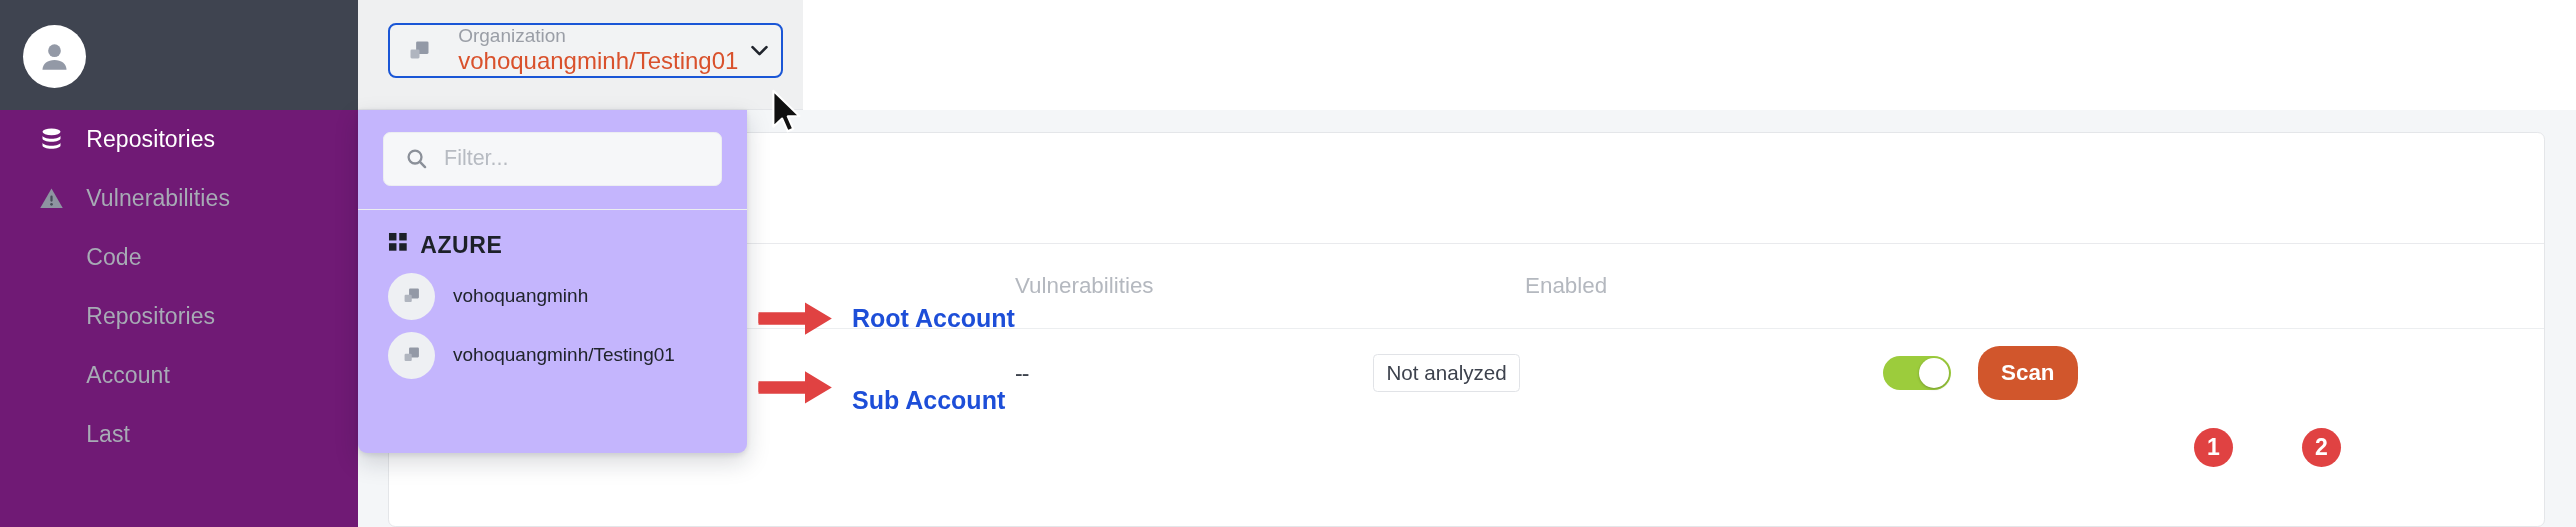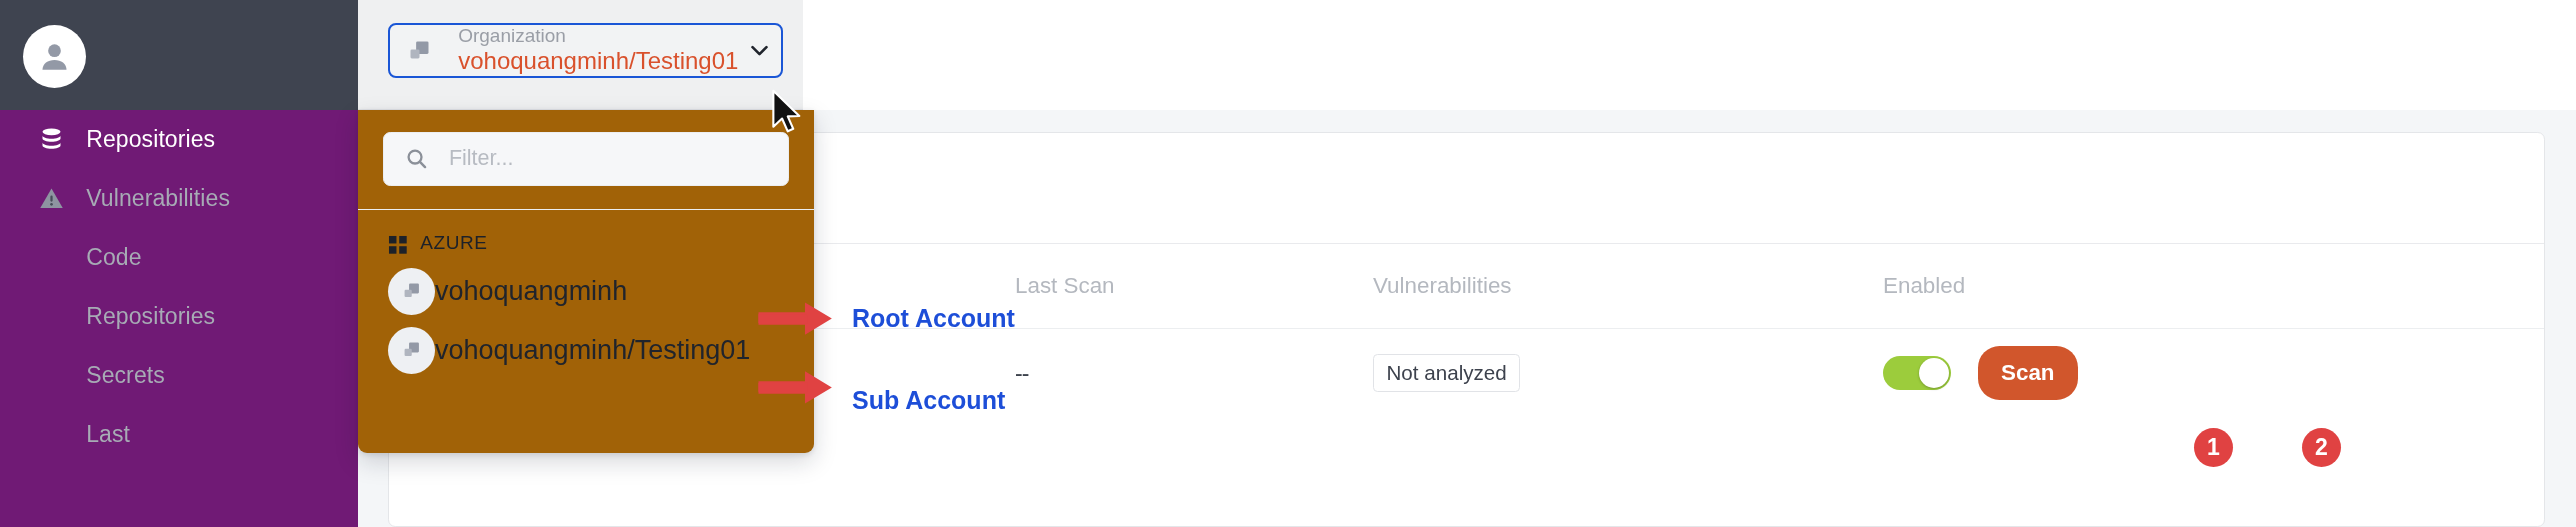--- a/index.html
+++ b/index.html
@@ -88,22 +88,22 @@
   }
   .org-value {
     font-size: 24px; color: #d9512c; line-height: 27px;
     white-space: nowrap; overflow: hidden;
   }
   .org-caret { width: 48px; display: flex; align-items: center; justify-content: center; }
 
   
   .dropdown {
     position: absolute; left: 358px; top: 110px;
-    width: 456px; height: 343px;
-    background: #a16207;
+    width: 389px; height: 343px;
+    background: #c4b5fd;
     border-radius: 0 0 9px 9px;
     box-shadow: 0 9px 23px rgba(20,25,40,.17), 0 1.8px 5.4px rgba(20,25,40,.10);
     z-index: 40;
   }
   .dd-search-wrap { padding: 21.5px 25px 23px 25px; }
   .filter-box {
     height: 54px;
     background: #f6f7f9;
     border: 0.9px solid #eceef1;
     border-radius: 7.2px;
@@ -114,40 +114,41 @@
   .filter-input {
     flex: 1; border: 0; outline: none; background: transparent;
     font-family: "Liberation Sans", sans-serif;
     font-size: 21.5px; color: #3d424d;
     padding-left: 7.2px;
   }
   .filter-input::placeholder { color: #b7bbc2; }
   .dd-divider { height: 0.9px; background: #eceef0; }
 
   .dd-group-title {
-    display: flex; align-items: flex-end;
+    display: flex; align-items: flex-start;
     padding: 23px 0 7.2px 30px;
-    font-size: 19px; font-weight: normal;
+    font-size: 23px; font-weight: bold;
     letter-spacing: 0.6px; color: #1d2129;
   }
   .dd-group-title .grid-icon { margin-right: 12.5px; display: flex; }
 
   .dd-item {
     display: flex; align-items: center;
     height: 59px;
     padding-left: 30px;
   }
   .dd-avatar {
     width: 47px; height: 47px; border-radius: 50%;
     background: #eef0f3;
     display: flex; align-items: center; justify-content: center;
     flex: none;
   }
   .dd-label {
-    font-size: 27px; color: #20242c;
+    margin-left: 18px;
+    font-size: 19px; color: #20242c;
     white-space: nowrap;
   }
 
   
   .card {
     position: absolute; left: 30px; top: 132px;
     width: 2157px; height: 395px;
     background: #ffffff;
     border: 0.9px solid #e4e6e9;
     border-radius: 7.2px;
@@ -270,21 +271,21 @@
         <span class="nav-label">Code</span>
       </div>
 
       <div class="nav-item nav-sub">
         <span class="nav-icon"></span>
         <span class="nav-label">Repositories</span>
       </div>
 
       <div class="nav-item nav-sub">
         <span class="nav-icon"></span>
-        <span class="nav-label">Secrets</span>
+        <span class="nav-label">Account</span>
       </div>
 
       <div class="nav-item nav-sub">
         <span class="nav-icon"></span>
         <span class="nav-label">Last</span>
       </div>
 
     </div>
   </div>
 
@@ -311,23 +312,20 @@
         </span>
       </div>
     </div>
 
     <div class="card">
       <div class="card-toolbar"></div>
 
       <div class="thead">
         <div class="col-check"></div>
         <div class="col-name"></div>
-        <div class="col-scan">
-          <span class="th">Last Scan</span>
-        </div>
         <div class="col-vuln">
           <span class="th">Vulnerabilities</span>
         </div>
         <div class="col-enabled">
           <span class="th">Enabled</span>
         </div>
       </div>
 
       <div class="tbody-row">
         <div class="col-check">

